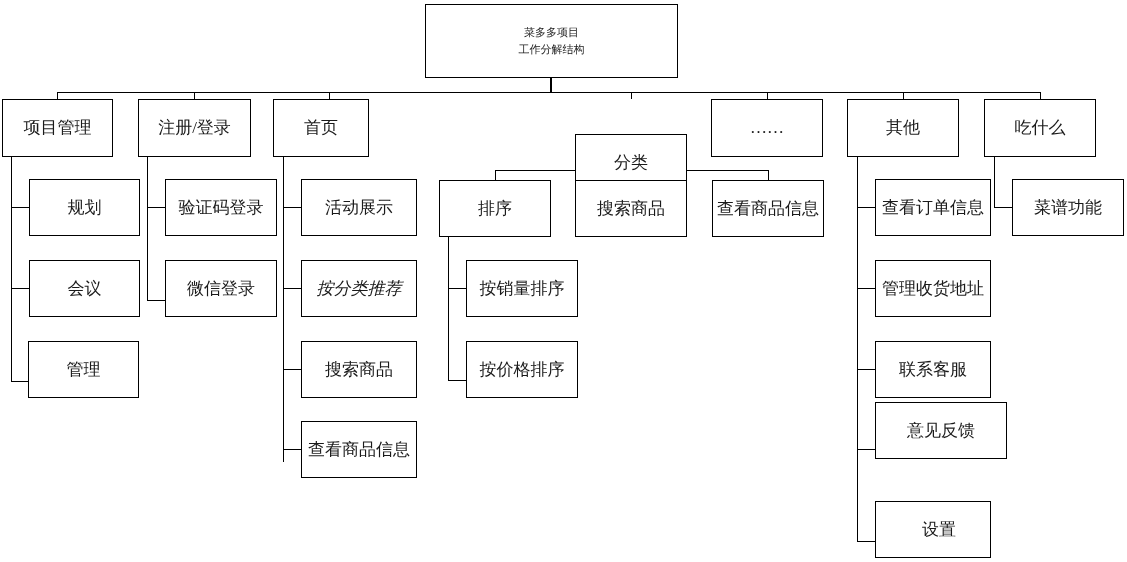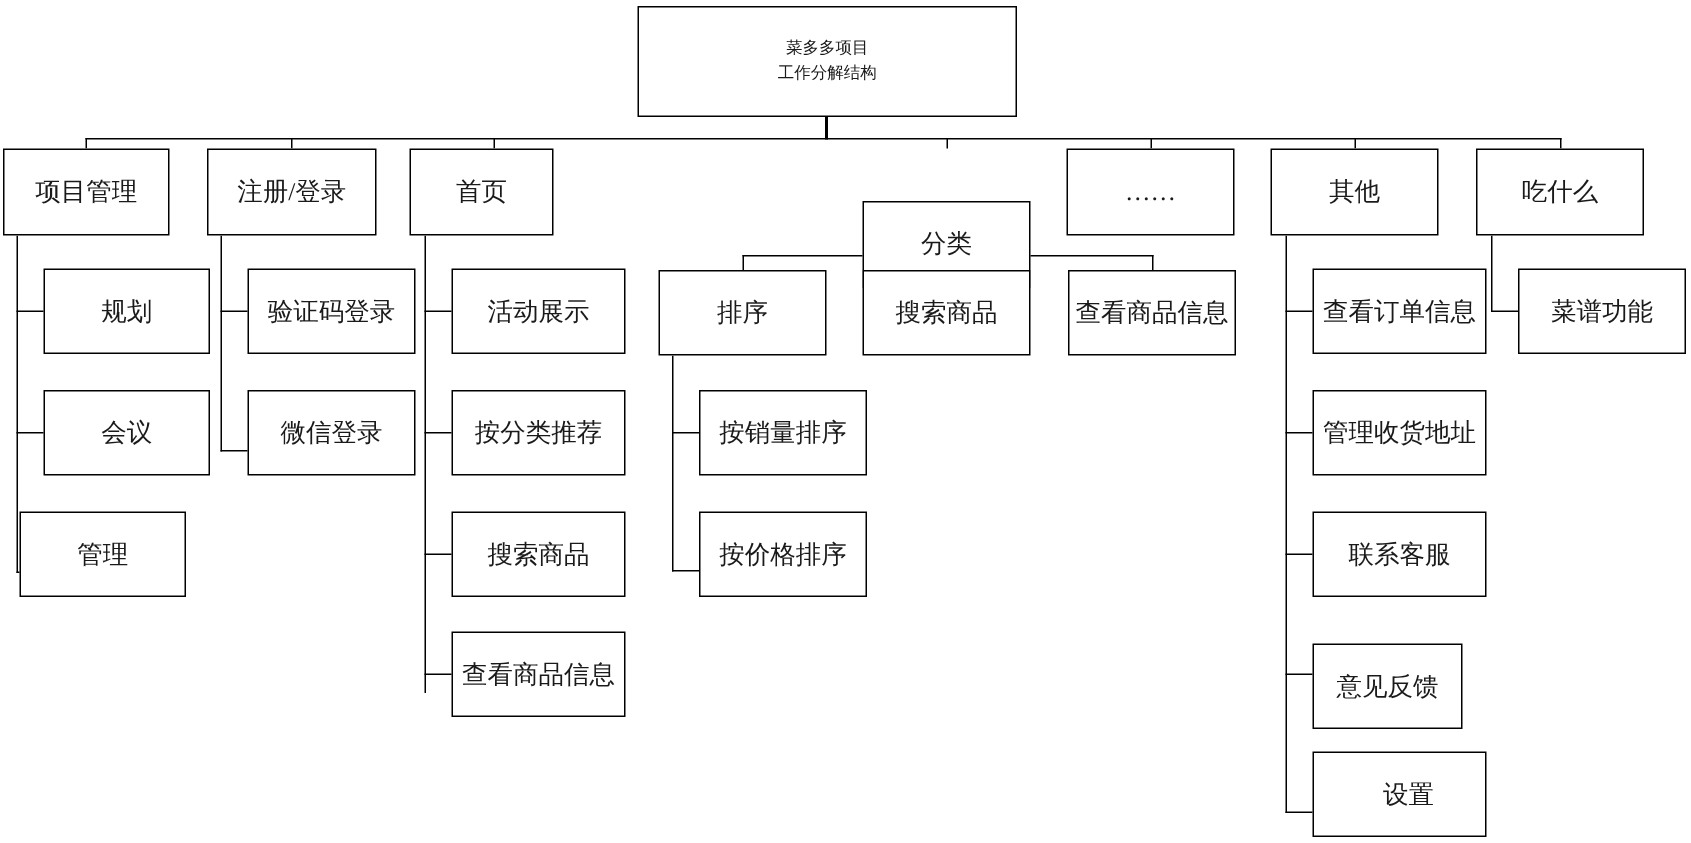--- a/index.html
+++ b/index.html
@@ -83,37 +83,37 @@
 
   <div class="node" style="left:984px; top:99px; width:112px; height:58px;">吃什么</div>
 
   <div class="conn v" style="left:11px; top:157px; height:225px;"></div>
   <div class="conn h" style="left:11px; top:207px; width:19px;"></div>
   <div class="conn h" style="left:11px; top:288px; width:19px;"></div>
   <div class="conn h" style="left:11px; top:381px; width:19px;"></div>
 
   <div class="node" style="left:29px; top:179px; width:111px; height:57px;">规划</div>
   <div class="node" style="left:29px; top:260px; width:111px; height:57px;">会议</div>
-  <div class="node" style="left:13px; top:341px; width:111px; height:57px;">管理</div>
+  <div class="node" style="left:28px; top:341px; width:111px; height:57px;">管理</div>
 
   <div class="conn v" style="left:147px; top:157px; height:144px;"></div>
   <div class="conn h" style="left:147px; top:207px; width:19px;"></div>
   <div class="conn h" style="left:147px; top:300px; width:19px;"></div>
 
   <div class="node" style="left:165px; top:179px; width:112px; height:57px;">验证码登录</div>
   <div class="node" style="left:165px; top:260px; width:112px; height:57px;">微信登录</div>
 
   <div class="conn v" style="left:283px; top:157px; height:305px;"></div>
   <div class="conn h" style="left:283px; top:207px; width:19px;"></div>
   <div class="conn h" style="left:283px; top:288px; width:19px;"></div>
   <div class="conn h" style="left:283px; top:369px; width:19px;"></div>
   <div class="conn h" style="left:283px; top:449px; width:19px;"></div>
 
   <div class="node" style="left:301px; top:179px; width:116px; height:57px;">活动展示</div>
-  <div class="node" style="left:301px; top:260px; width:116px; height:57px;">按分类推荐</div>
+  <div class="node" style="left:301px; top:260px; width:116px; height:57px;font-style:italic;">按分类推荐</div>
   <div class="node" style="left:301px; top:341px; width:116px; height:57px;">搜索商品</div>
   <div class="node" style="left:301px; top:421px; width:116px; height:57px;">查看商品信息</div>
 
   <div class="conn thick-v" style="left:630px; top:157px; height:13px;"></div>
   <div class="conn h" style="left:495px; top:170px; width:274px;"></div>
   <div class="conn v" style="left:495px; top:170px; height:10px;"></div>
   <div class="conn v" style="left:631px; top:170px; height:10px;"></div>
   <div class="conn v" style="left:768px; top:170px; height:10px;"></div>
 
   <div class="node" style="left:439px; top:180px; width:112px; height:57px;">排序</div>
@@ -130,21 +130,21 @@
   <div class="conn v" style="left:857px; top:157px; height:385px;"></div>
   <div class="conn h" style="left:857px; top:207px; width:19px;"></div>
   <div class="conn h" style="left:857px; top:288px; width:19px;"></div>
   <div class="conn h" style="left:857px; top:369px; width:19px;"></div>
   <div class="conn h" style="left:857px; top:449px; width:19px;"></div>
   <div class="conn h" style="left:857px; top:541px; width:19px;"></div>
 
   <div class="node" style="left:875px; top:179px; width:116px; height:57px;">查看订单信息</div>
   <div class="node" style="left:875px; top:260px; width:116px; height:57px;">管理收货地址</div>
   <div class="node" style="left:875px; top:341px; width:116px; height:57px;">联系客服</div>
-  <div class="node" style="left:875px; top:429px; width:100px; height:57px;">意见反馈</div>
+  <div class="node" style="left:875px; top:402px; width:132px; height:57px;">意见反馈</div>
   <div class="node" style="left:875px; top:501px; width:116px; height:57px;padding-left:16px;">设置</div>
 
   <div class="conn v" style="left:994px; top:157px; height:51px;"></div>
   <div class="conn h" style="left:994px; top:207px; width:19px;"></div>
 
   <div class="node" style="left:1012px; top:179px; width:112px; height:57px;">菜谱功能</div>
 
 </div>
 
 </body></html>

